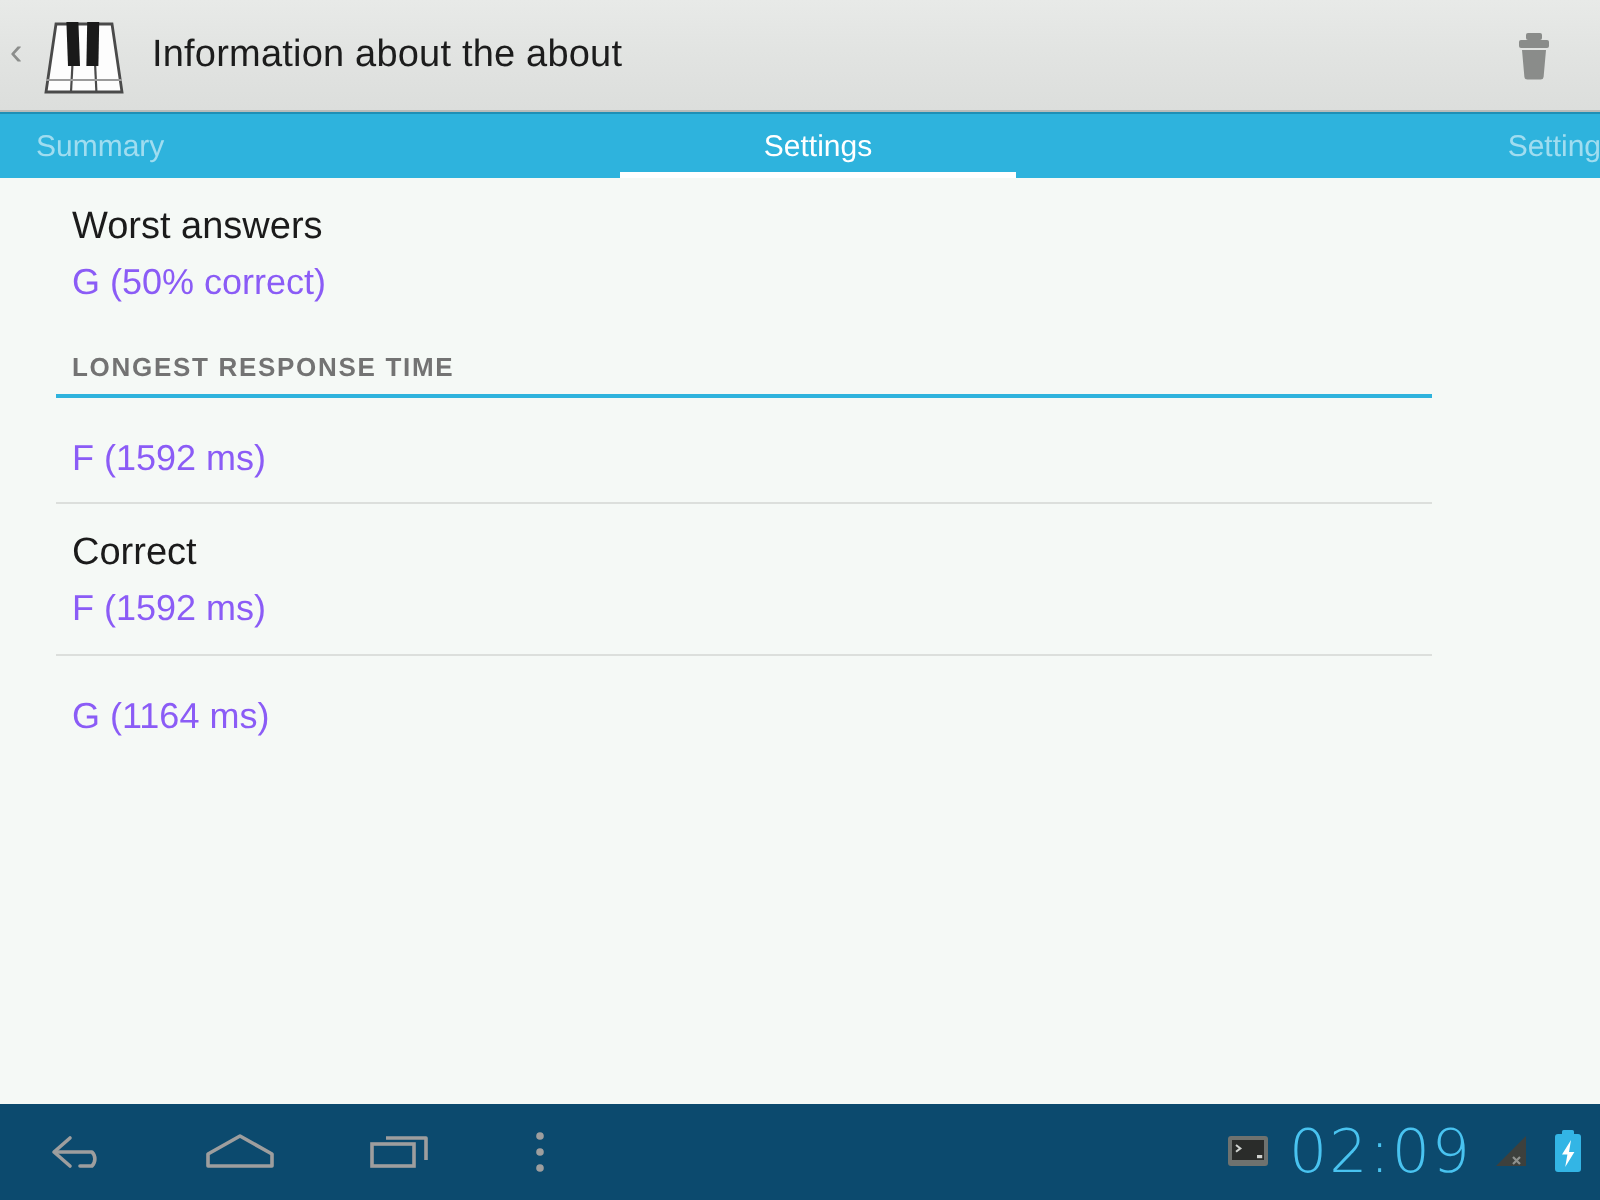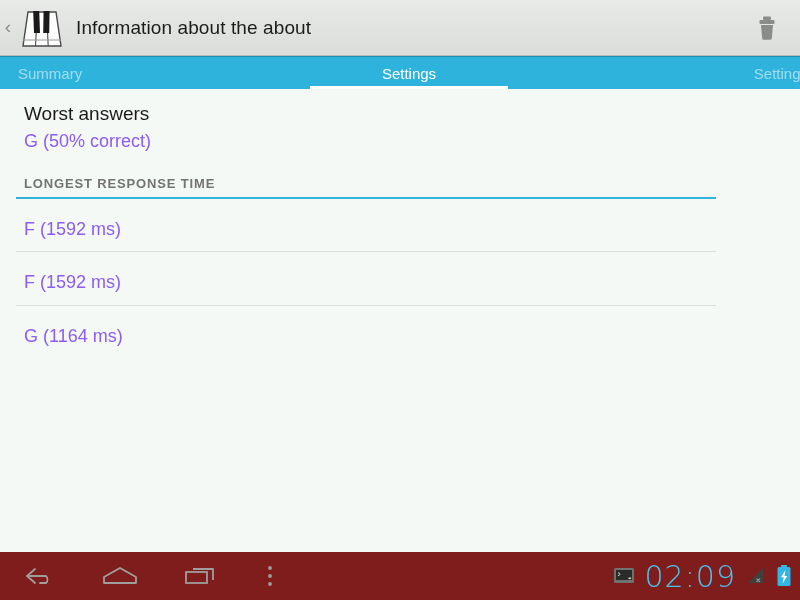--- a/index.html
+++ b/index.html
@@ -51,38 +51,38 @@
     content:""; position:absolute; left:12%; right:12%; bottom:0;
     height:3px; background:#ffffff;
   }
   #tab-summary { justify-content:flex-start; padding-left:18px; }
   #tab-settings { justify-content:flex-end; padding-right:0; }
   #tab-settings span { position:relative; left:8px; }
 
   
   #content {
     position:absolute; left:0; top:89px; width:732px; height:463px;
-    background:#f5f9f6; overflow:hidden;
+    background:#f5f9f6; overflow:hidden;padding-left:12px;
   }
   .entry { padding:14px 16px 12px 24px; }
   .entry-title { font-size:19px; color:#1b1b1b; line-height:1.15; }
   .entry-sub { font-size:18px; color:#8b5cf6; margin-top:6px; line-height:1.15; }
 
   .section-header {
     margin-top:12px; padding:0 16px 6px 24px;
     font-size:13px; font-weight:bold; color:#737373;
     letter-spacing:.85px;
   }
   .rule-blue { height:2px; background:#2eb3dd; margin:0 16px 0 16px; }
   .rule-gray { height:1px; background:#dcdfdc; margin:0 16px 0 16px; }
 
   
   #nav-bar {
     position:absolute; left:0; top:552px; width:800px; height:48px;
-    background:#7f1d1d; display:flex; 
+    background:#0c4a6e; display:flex; 
   }
   .nav-btn {
     width:80px; height:48px; display:flex; align-items:center; justify-content:center;
   }
   #nav-overflow { width:60px; }
   #status-area {
     position:absolute; right:8px; top:0; height:48px;
     display:flex; align-items:center; gap:10px;
   }
   #status-clock {
@@ -148,20 +148,21 @@
 
     <div class="section-header">LONGEST RESPONSE TIME</div>
     <div class="rule-blue"></div>
 
     <div class="entry">
       <div class="entry-sub">F (1592 ms)</div>
     </div>
     <div class="rule-gray"></div>
 
     <div class="entry">
+      <div class="entry-title">Correct</div>
       <div class="entry-sub">F (1592 ms)</div>
     </div>
     <div class="rule-gray"></div>
 
     <div class="entry">
       <div class="entry-sub">G (1164 ms)</div>
     </div>
   </div>
 
   <div id="nav-bar">

